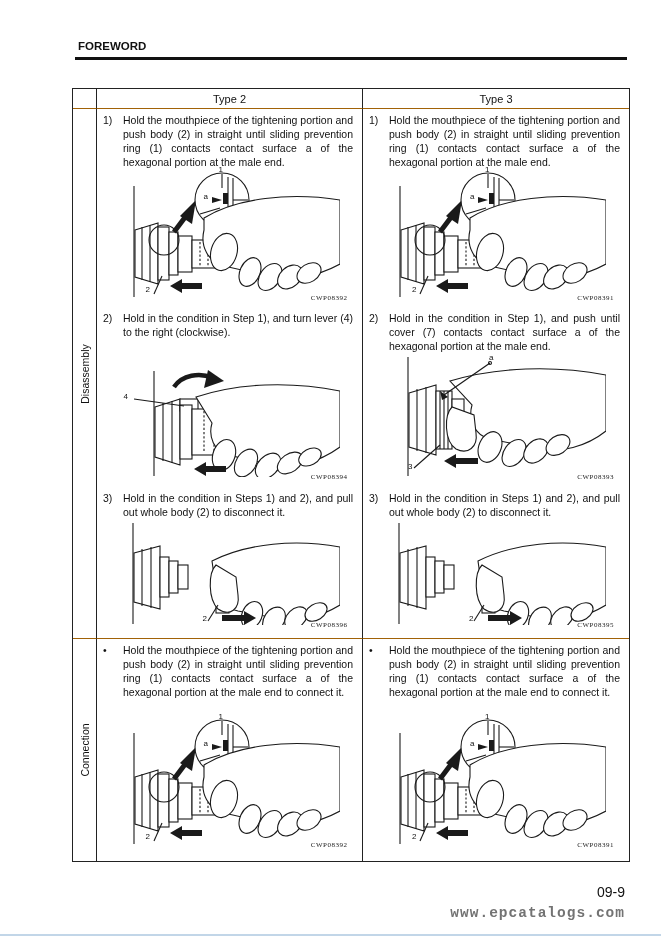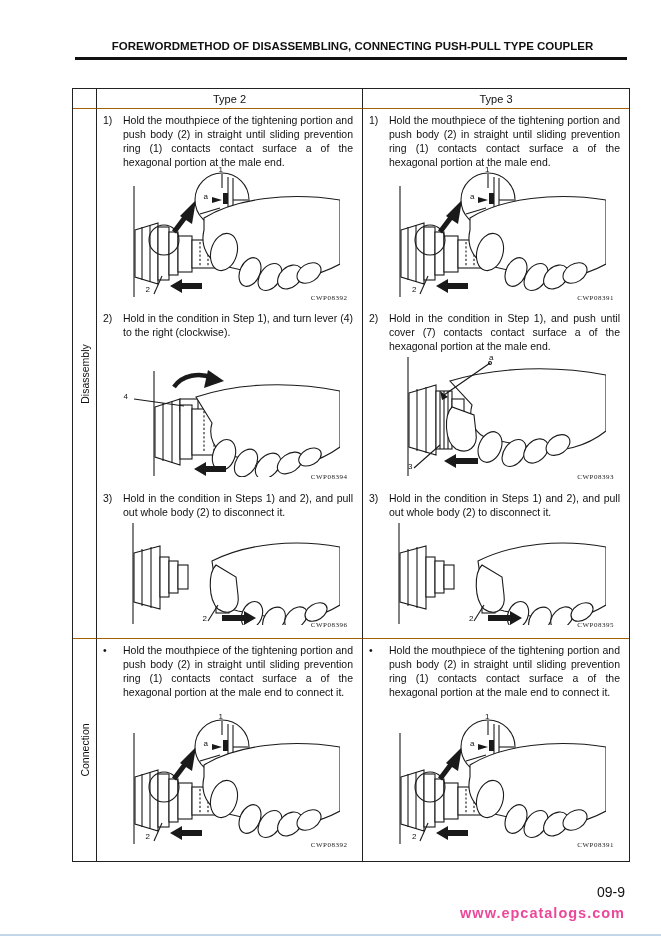--- a/index.html
+++ b/index.html
@@ -1,21 +1,21 @@
 <!DOCTYPE html>
 <html><head>
 <meta charset="utf-8">
 <style>
   html,body{margin:0;padding:0}
   body{width:661px;height:939px;background:#fff;position:relative;overflow:hidden;
        font-family:"Liberation Sans",sans-serif;color:#111}
 
   
   .hdr{position:absolute;left:78px;top:40px;width:549px;display:flex;
-       justify-content:center;align-items:baseline;font-weight:bold;font-size:11.5px}
+       justify-content:flex-start;align-items:baseline;font-weight:bold;font-size:11.5px}
   .rule{position:absolute;left:75px;top:57px;width:552px;height:3px;background:#111}
 
   
   .tbl{position:absolute;left:72px;top:88px;display:grid;
        grid-template-columns:24px 266px 266px;grid-template-rows:20px 530px 222px;
        border:1px solid #222;background:#fff}
   .cell{border-right:1px solid #222;border-bottom:1px solid #a16207;min-width:0;position:relative}
   .cell.last{border-right:none}
   .cell.bot{border-bottom:none}
   .col-head{display:flex;align-items:center;justify-content:center;font-size:11px}
@@ -44,22 +44,22 @@
 
   
   .ln{stroke:#1a1a1a;stroke-width:1.1;fill:none}
   .fw{fill:#fff;stroke:#1a1a1a;stroke-width:1.1}
   .fb{fill:#1a1a1a;stroke:none}
   .dash{stroke-dasharray:2.2,2}
   .thick{stroke:#1a1a1a;stroke-width:5;fill:none}
 
   
   .pageno{position:absolute;right:36px;top:884px;font-size:14px}
-  .watermark{position:absolute;right:36px;top:905px;font-family:Liberation Sans, sans-serif;
-       font-weight:bold;font-size:14.5px;color:#ec4899;letter-spacing:1px;cursor:pointer}
+  .watermark{position:absolute;right:36px;top:905px;font-family:Liberation Mono, monospace;
+       font-weight:bold;font-size:14.5px;color:#737373;letter-spacing:1px;cursor:pointer}
   .footline{position:absolute;left:0;bottom:3px;width:661px;height:2px;background:#c2d6e8}
 </style>
 </head>
 <body>
 
 <svg width="0" height="0" style="position:absolute">
   <defs>
     <symbol id="sym-hold" viewBox="0 0 220 128">
       <line class="ln" x1="14" y1="16" x2="14" y2="127"></line>
       <path class="fw" d="M15,60 L38,53 L38,114 L15,107 Z"></path>
@@ -163,21 +163,20 @@
       <polygon class="fb" points="136,97 124,90 124,94 102,94 102,100 124,100 124,104"></polygon>
       <line class="ln" x1="88" y1="100" x2="98" y2="84"></line>
     </symbol>
   </defs>
 </svg>
 
 <div class="page">
 
   <div class="hdr">
     <span>FOREWORD</span>
-    <span>METHOD OF DISASSEMBLING, CONNECTING PUSH-PULL TYPE COUPLER</span>
   </div>
   <div class="rule"></div>
 
   <div class="tbl">
 
     <div class="cell"></div>
     <div class="cell col-head">Type 2</div>
     <div class="cell col-head last">Type 3</div>
 
     <div class="cell row-label">

